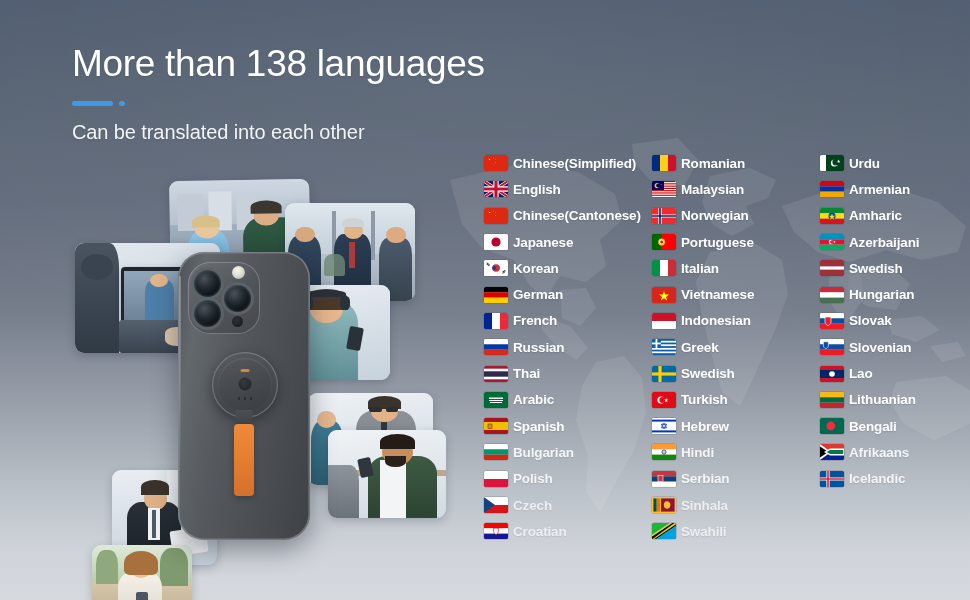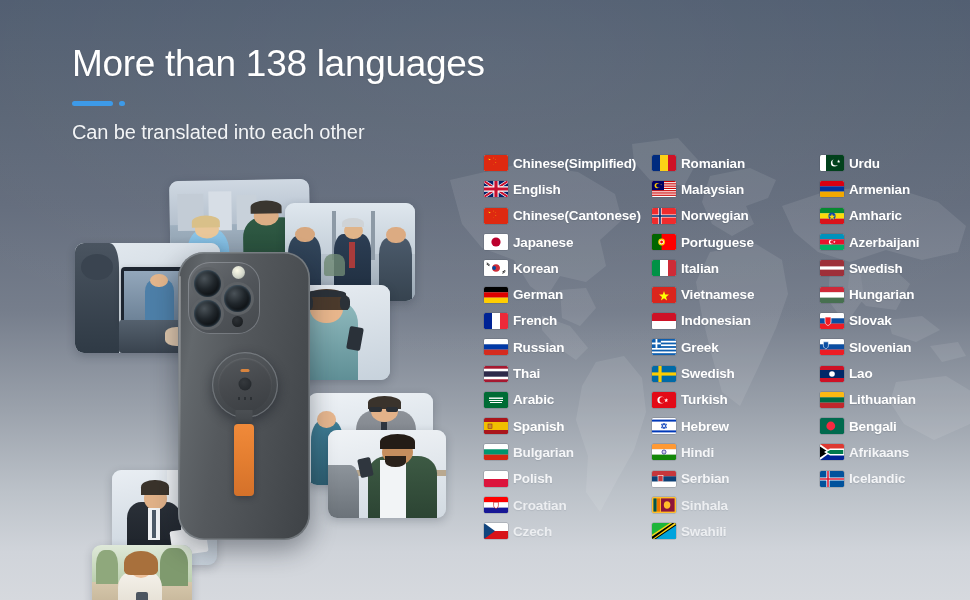--- a/index.html
+++ b/index.html
@@ -482,37 +482,37 @@
             <svg viewBox="0 0 24 16">
               <rect width="24" height="8" fill="#fff"></rect>
               <rect y="8" width="24" height="8" fill="#dc143c"></rect>
             </svg>
           </span>
           <span class="lname">Polish</span>
         </div>
       <div class="lang">
           <span class="flag">
             <svg viewBox="0 0 24 16">
+              <rect width="24" height="8" fill="#fff"></rect>
+              <rect y="8" width="24" height="8" fill="#d7141a"></rect>
+              <path d="M0 0l11 8L0 16z" fill="#11457e"></path>
+            </svg>
+          </span>
+          <span class="lname">Czech</span>
+        </div>
+      <div class="lang">
+          <span class="flag">
+            <svg viewBox="0 0 24 16">
               <rect width="24" height="5.33" fill="#ff0000"></rect>
               <rect y="5.33" width="24" height="5.33" fill="#fff"></rect>
               <rect y="10.66" width="24" height="5.34" fill="#171796"></rect>
               <path d="M9.6 5.2h4.8v3.4c0 2-2.4 3-2.4 3s-2.4-1-2.4-3z" fill="#fff" stroke="#b00" stroke-width=".6"></path>
             </svg>
           </span>
           <span class="lname">Croatian</span>
-        </div>
-      <div class="lang">
-          <span class="flag">
-            <svg viewBox="0 0 24 16">
-              <rect width="24" height="8" fill="#fff"></rect>
-              <rect y="8" width="24" height="8" fill="#d7141a"></rect>
-              <path d="M0 0l11 8L0 16z" fill="#11457e"></path>
-            </svg>
-          </span>
-          <span class="lname">Czech</span>
         </div>
     </div>
 
     <div class="col c2">
       <div class="lang">
           <span class="flag">
             <svg viewBox="0 0 24 16">
               <rect width="8" height="16" fill="#002b7f"></rect>
               <rect x="8" width="8" height="16" fill="#fcd116"></rect>
               <rect x="16" width="8" height="16" fill="#ce1126"></rect>

